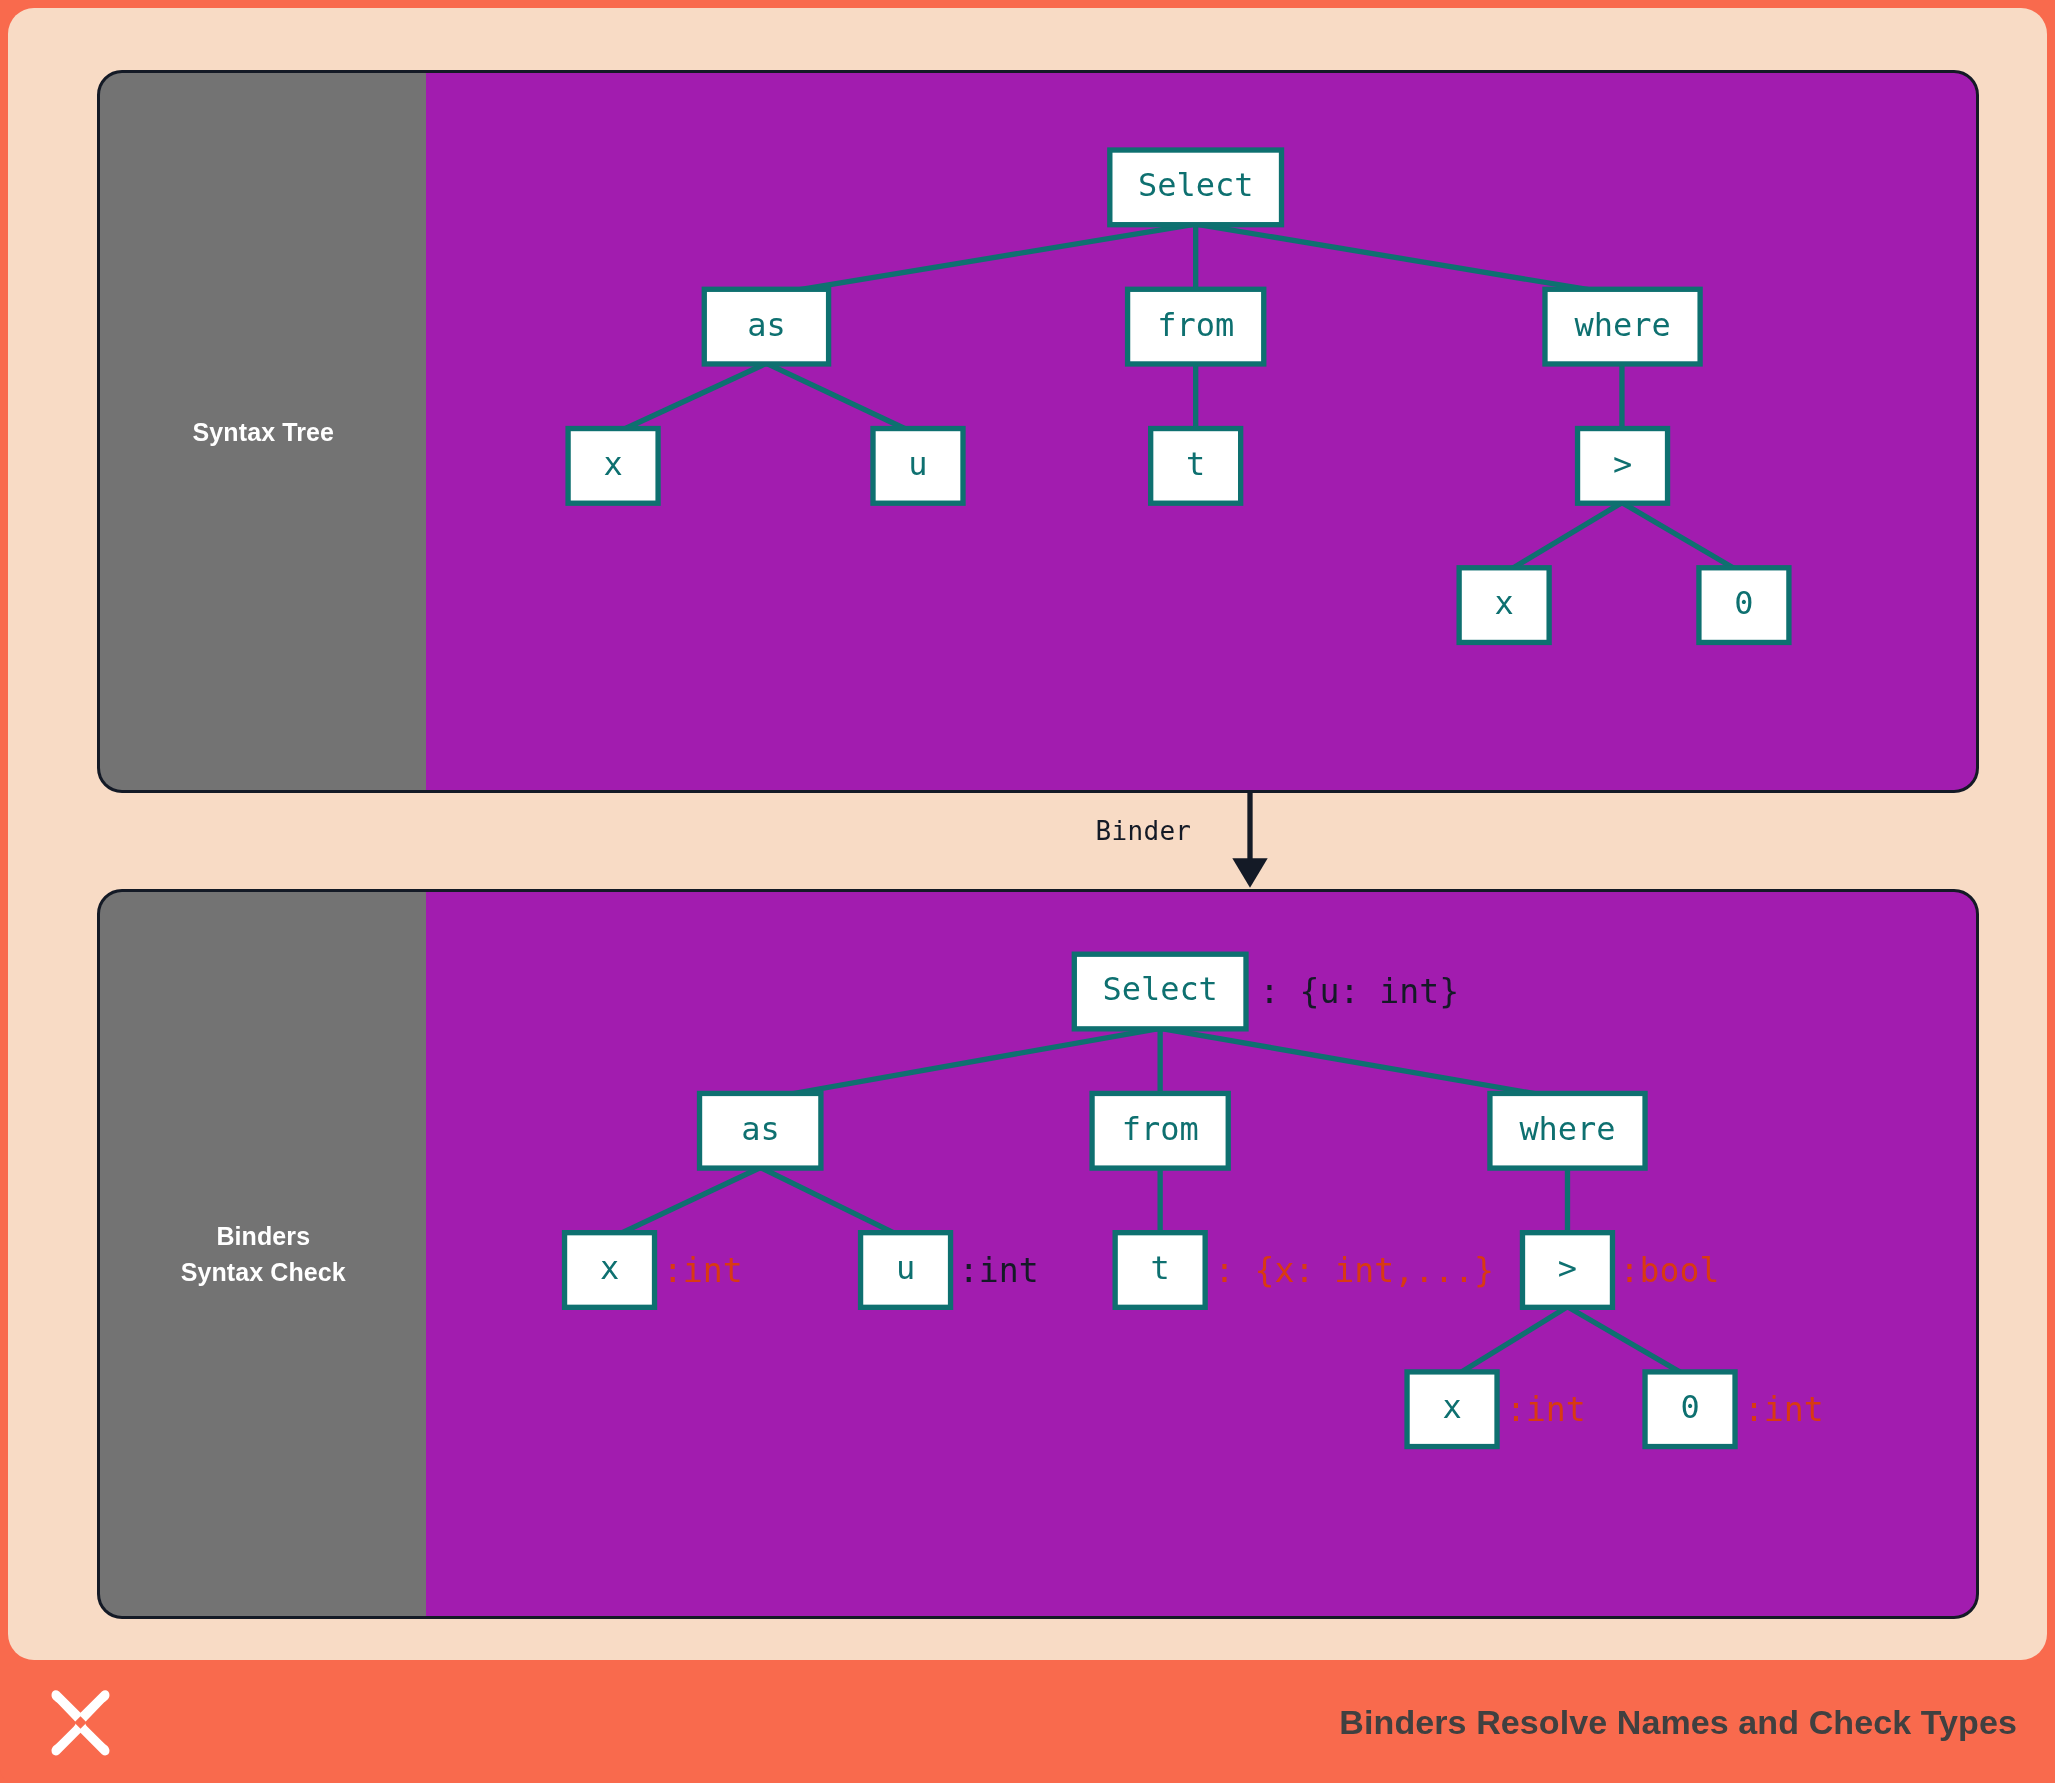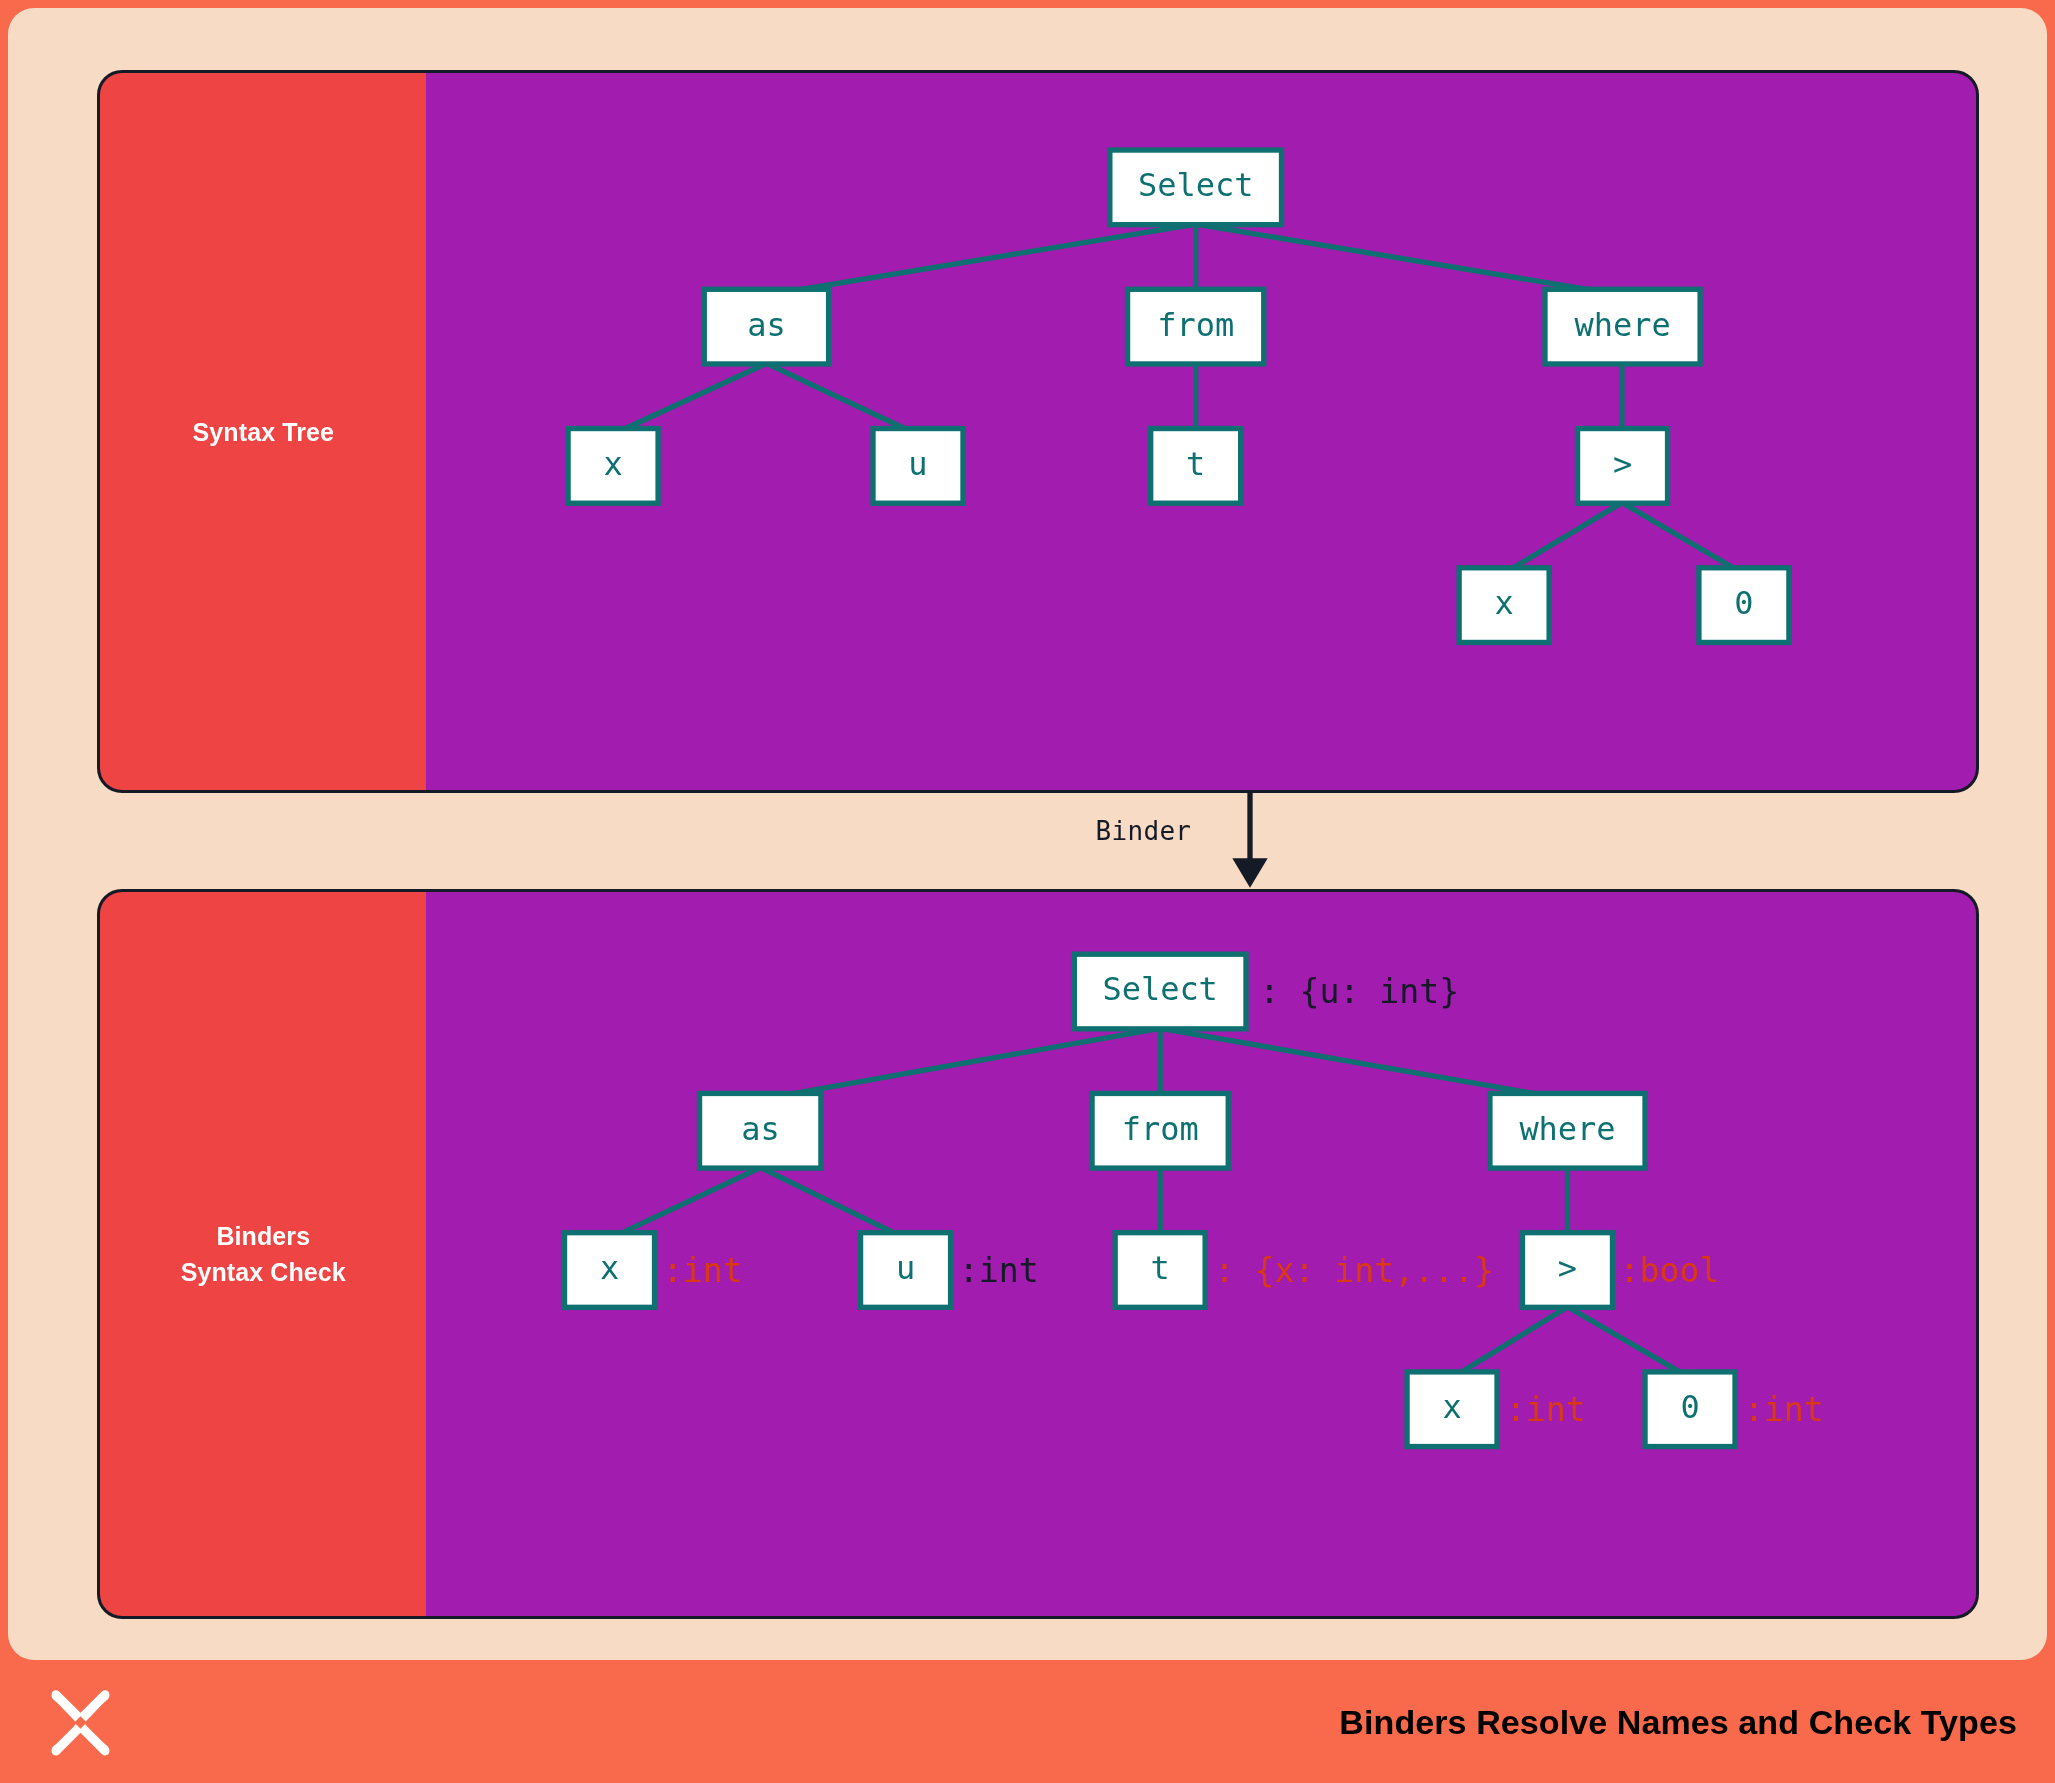--- a/index.html
+++ b/index.html
@@ -40,21 +40,21 @@
     background: #141A26;
     border-radius: 25px;
     box-sizing: border-box;
     overflow: hidden;
     display: flex;
     border: 3.5px solid #141A26;
   }
   .panel-sidebar {
     width: 326px;
     flex: 0 0 326px;
-    background: #ef4444;
+    background: #737373;
     display: flex;
     align-items: center;
     justify-content: center;
     color: #ffffff;
     font-weight: bold;
     font-size: 25px;
     line-height: 1.45;
     text-align: center;
     letter-spacing: 0.1px;
   }
@@ -127,21 +127,21 @@
     box-sizing: border-box;
     padding: 0 39px 0 46px;
     border-radius: 0 0 15.4px 15.4px;
   }
   .logo-mark {
     width: 69px;
     height: 69px;
     display: block;
   }
   .banner-title {
-    color: #000000;
+    color: #404040;
     font-weight: bold;
     font-size: 34px;
     letter-spacing: 0.1px;
     white-space: nowrap;
   }
 
   
   text.node-label {
     font-family: "DejaVu Sans Mono", monospace;
     fill: #0E7070;

